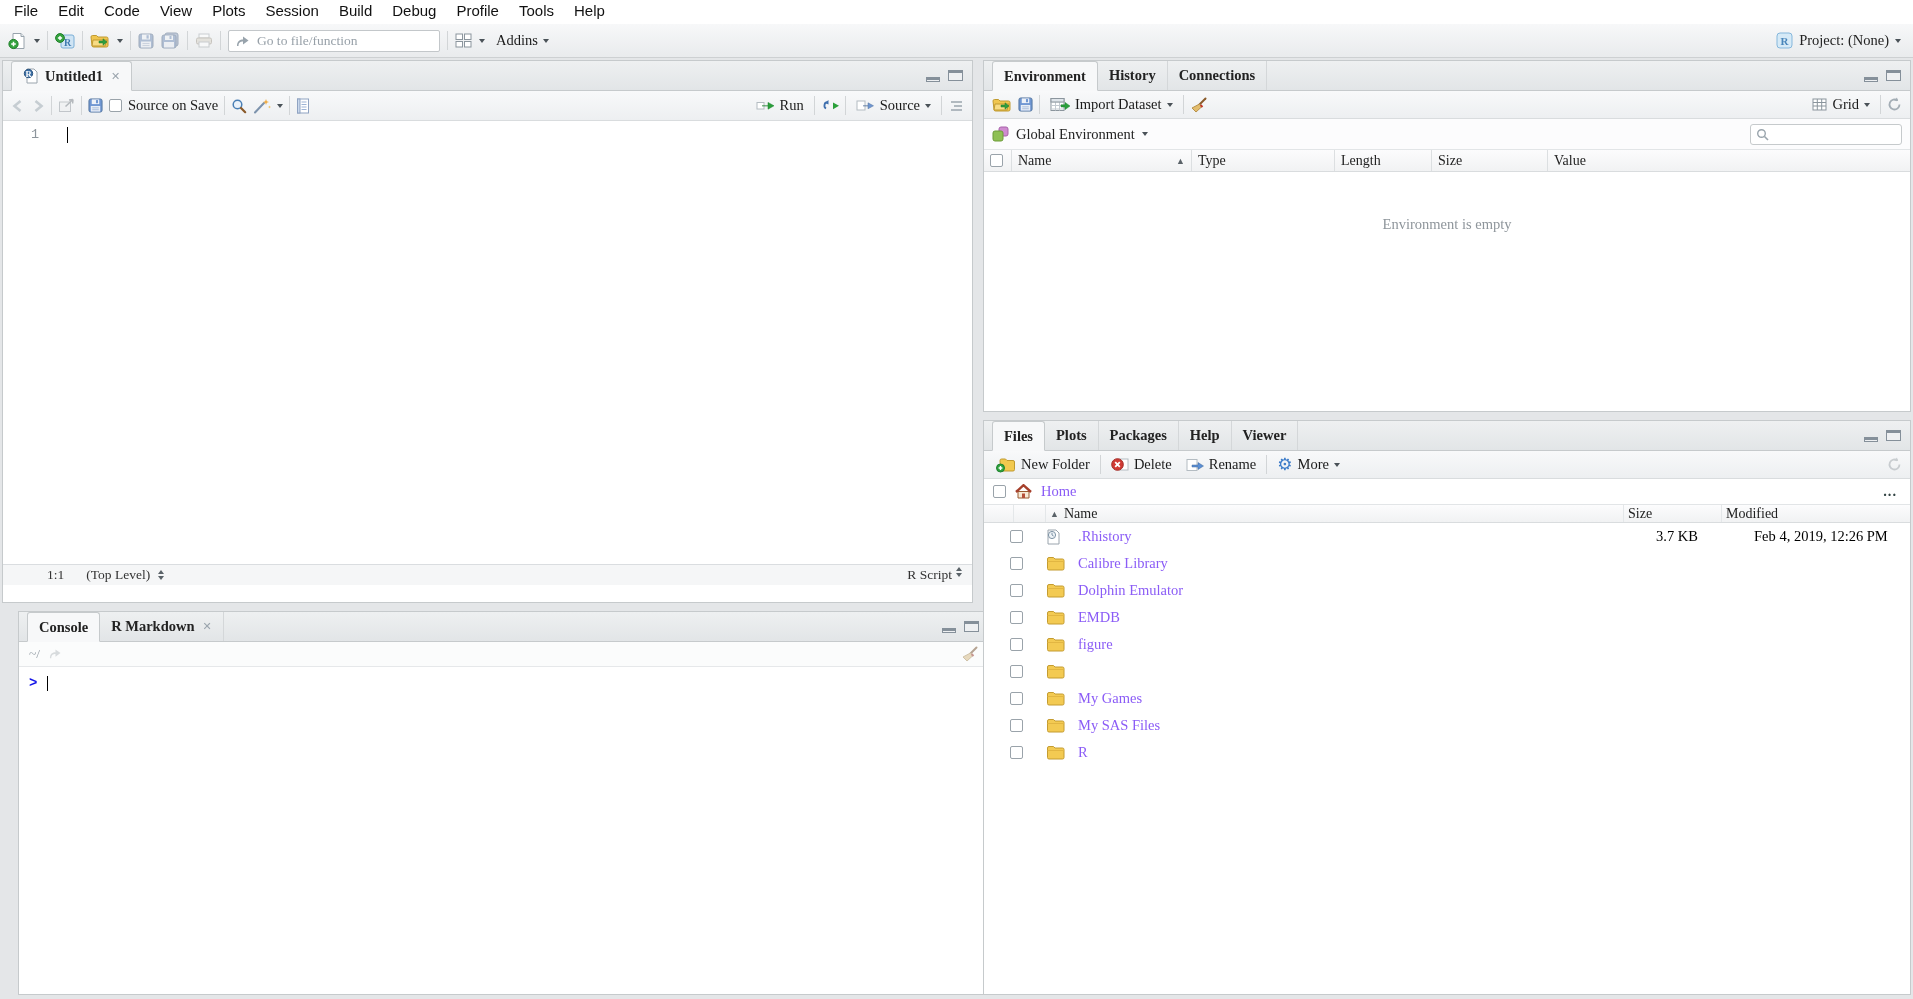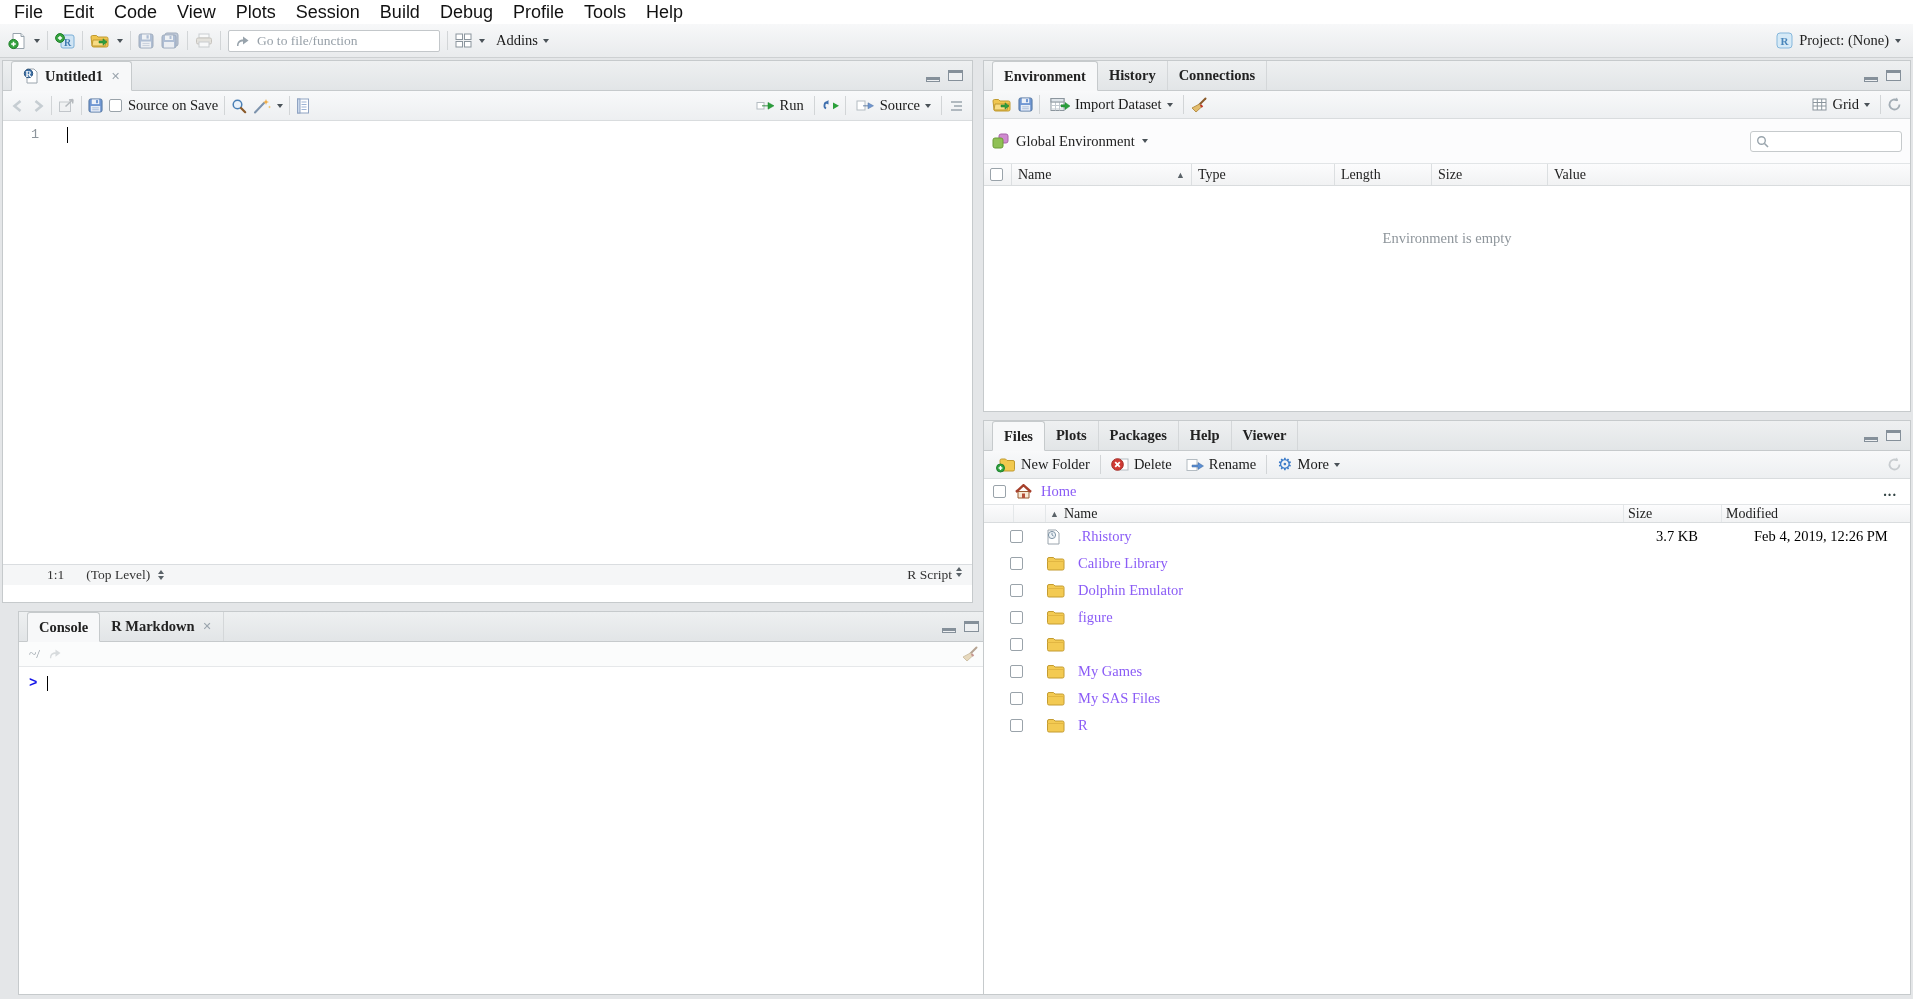--- a/index.html
+++ b/index.html
@@ -1,21 +1,21 @@
 <!DOCTYPE html>
 <html><head>
 <meta charset="utf-8">
 <style>
   * { box-sizing: border-box; margin: 0; padding: 0; }
   html,body { width:1913px; height:999px; overflow:hidden; }
   body { background:#e4e6e8; font-family:"Liberation Serif", serif; position:relative; }
 
   
   .menubar { height:24px; background:#fff; display:flex; padding:0 4px;
-             font-family:"Liberation Sans", sans-serif; font-size:18px; color:#111; }
+             font-family:"Liberation Sans", sans-serif; font-size:15px; color:#111; }
   .menubar span { padding:2px 10px; cursor:default; }
   .main-toolbar { height:34px; background:linear-gradient(#f7f8f9,#e9ebed);
                   border-bottom:1px solid #cdd0d2; display:flex; align-items:center; gap:7px; padding:0 8px; }
   .sep { width:1px; height:19px; background:#d2d5d7; flex:0 0 auto; }
   .ic { display:inline-flex; align-items:center; justify-content:center; }
   .dis { opacity:.55; filter:grayscale(35%); }
   .caret { width:0; height:0; border-left:3.5px solid transparent; border-right:3.5px solid transparent;
            border-top:4px solid #4a5258; display:inline-block; }
   .tbtn { display:inline-flex; align-items:center; gap:5px; padding:2px 4px; border-radius:3px;
           font-size:14.5px; color:#1a1a1a; cursor:default; }
@@ -61,21 +61,21 @@
   #console-pane { left:18px; top:611px; width:971px; height:384px; }
   .console-toolbar { height:25px; background:#fbfcfc; border-bottom:1px solid #e6e8ea; display:flex;
                      align-items:center; gap:8px; padding:0 10px; font-size:13.5px; color:#97a0a8; }
   .console-body { padding:8px 0 0 10px; font:14px "Liberation Mono", monospace; }
   .prompt-line { display:flex; align-items:center; gap:4px; }
   .prompt { color:#1414e8; font-weight:bold; }
   .console-caret { width:1px; height:15px; background:#000; display:inline-block; margin-left:6px; }
 
   
   #env-pane { left:983px; top:60px; width:928px; height:352px; }
-  .envscope { height:45px; display:flex; align-items:center; gap:7px; padding:0 8px; background:#fcfcfd;
+  .envscope { height:31px; display:flex; align-items:center; gap:7px; padding:0 8px; background:#fcfcfd;
               border-bottom:1px solid #e2e5e7; font-size:14.5px; color:#222; }
   .search-wrap { margin-left:auto; position:relative; }
   .search-wrap input { width:152px; height:21px; border:1px solid #c6cacc; border-radius:3px; background:#fff;
                        padding:0 4px 0 24px; font:13px "Liberation Serif", serif; }
   .search-mag { position:absolute; left:6px; top:4px; }
   .env-header { display:grid; grid-template-columns:28px 180px 143px 97px 116px 1fr; height:22px;
                 background:linear-gradient(#fcfcfd,#f1f2f3); border-bottom:1px solid #d9dcde; font-size:14px; color:#222; }
   .env-header > div { padding:0 6px; border-right:1px solid #dcdfe1; display:flex; align-items:center; }
   .env-header .name-cell { justify-content:space-between; }
   .sort-asc { font-size:9px; color:#5a6268; }
@@ -651,21 +651,21 @@
       </div>
     <div>
         <span class="ic">
       <svg width="19" height="15" viewBox="0 0 19 15">
             <path d="M1.5 3q0-1.5 1.5-1.5h4.5L9 3h7.5q1.5 0 1.5 1.5v8q0 1.5-1.5 1.5H3q-1.5 0-1.5-1.5z" fill="#f3ca52" stroke="#c49c31"></path>
             <path d="M1.5 5.5h16.5" stroke="#e2b642"></path>
           </svg>
     </span>
       </div>
     <div>
-        <span class="link">figure</span>
+        <span class="link">EMDB</span>
       </div>
     <div>
         <span></span>
       </div>
     <div>
         <span></span>
       </div>
   </div>
   <div class="file-row">
     <div class="cb">
@@ -673,62 +673,62 @@
       </div>
     <div>
         <span class="ic">
       <svg width="19" height="15" viewBox="0 0 19 15">
             <path d="M1.5 3q0-1.5 1.5-1.5h4.5L9 3h7.5q1.5 0 1.5 1.5v8q0 1.5-1.5 1.5H3q-1.5 0-1.5-1.5z" fill="#f3ca52" stroke="#c49c31"></path>
             <path d="M1.5 5.5h16.5" stroke="#e2b642"></path>
           </svg>
     </span>
       </div>
     <div>
+        <span class="link">figure</span>
+      </div>
+    <div>
         <span></span>
       </div>
     <div>
         <span></span>
       </div>
   </div>
   <div class="file-row">
     <div class="cb">
         <input type="checkbox" style="">
       </div>
     <div>
         <span class="ic">
       <svg width="19" height="15" viewBox="0 0 19 15">
             <path d="M1.5 3q0-1.5 1.5-1.5h4.5L9 3h7.5q1.5 0 1.5 1.5v8q0 1.5-1.5 1.5H3q-1.5 0-1.5-1.5z" fill="#f3ca52" stroke="#c49c31"></path>
             <path d="M1.5 5.5h16.5" stroke="#e2b642"></path>
           </svg>
     </span>
       </div>
     <div>
-        <span class="link">My Games</span>
-      </div>
-    <div>
         <span></span>
       </div>
     <div>
         <span></span>
       </div>
   </div>
   <div class="file-row">
     <div class="cb">
         <input type="checkbox" style="">
       </div>
     <div>
         <span class="ic">
       <svg width="19" height="15" viewBox="0 0 19 15">
             <path d="M1.5 3q0-1.5 1.5-1.5h4.5L9 3h7.5q1.5 0 1.5 1.5v8q0 1.5-1.5 1.5H3q-1.5 0-1.5-1.5z" fill="#f3ca52" stroke="#c49c31"></path>
             <path d="M1.5 5.5h16.5" stroke="#e2b642"></path>
           </svg>
     </span>
       </div>
     <div>
-        <span class="link">My SAS Files</span>
+        <span class="link">My Games</span>
       </div>
     <div>
         <span></span>
       </div>
     <div>
         <span></span>
       </div>
   </div>
   <div class="file-row">
     <div class="cb">
@@ -736,20 +736,42 @@
       </div>
     <div>
         <span class="ic">
       <svg width="19" height="15" viewBox="0 0 19 15">
             <path d="M1.5 3q0-1.5 1.5-1.5h4.5L9 3h7.5q1.5 0 1.5 1.5v8q0 1.5-1.5 1.5H3q-1.5 0-1.5-1.5z" fill="#f3ca52" stroke="#c49c31"></path>
             <path d="M1.5 5.5h16.5" stroke="#e2b642"></path>
           </svg>
     </span>
       </div>
     <div>
+        <span class="link">My SAS Files</span>
+      </div>
+    <div>
+        <span></span>
+      </div>
+    <div>
+        <span></span>
+      </div>
+  </div>
+  <div class="file-row">
+    <div class="cb">
+        <input type="checkbox" style="">
+      </div>
+    <div>
+        <span class="ic">
+      <svg width="19" height="15" viewBox="0 0 19 15">
+            <path d="M1.5 3q0-1.5 1.5-1.5h4.5L9 3h7.5q1.5 0 1.5 1.5v8q0 1.5-1.5 1.5H3q-1.5 0-1.5-1.5z" fill="#f3ca52" stroke="#c49c31"></path>
+            <path d="M1.5 5.5h16.5" stroke="#e2b642"></path>
+          </svg>
+    </span>
+      </div>
+    <div>
         <span class="link">R</span>
       </div>
     <div>
         <span></span>
       </div>
     <div>
         <span></span>
       </div>
   </div>
 </div>

